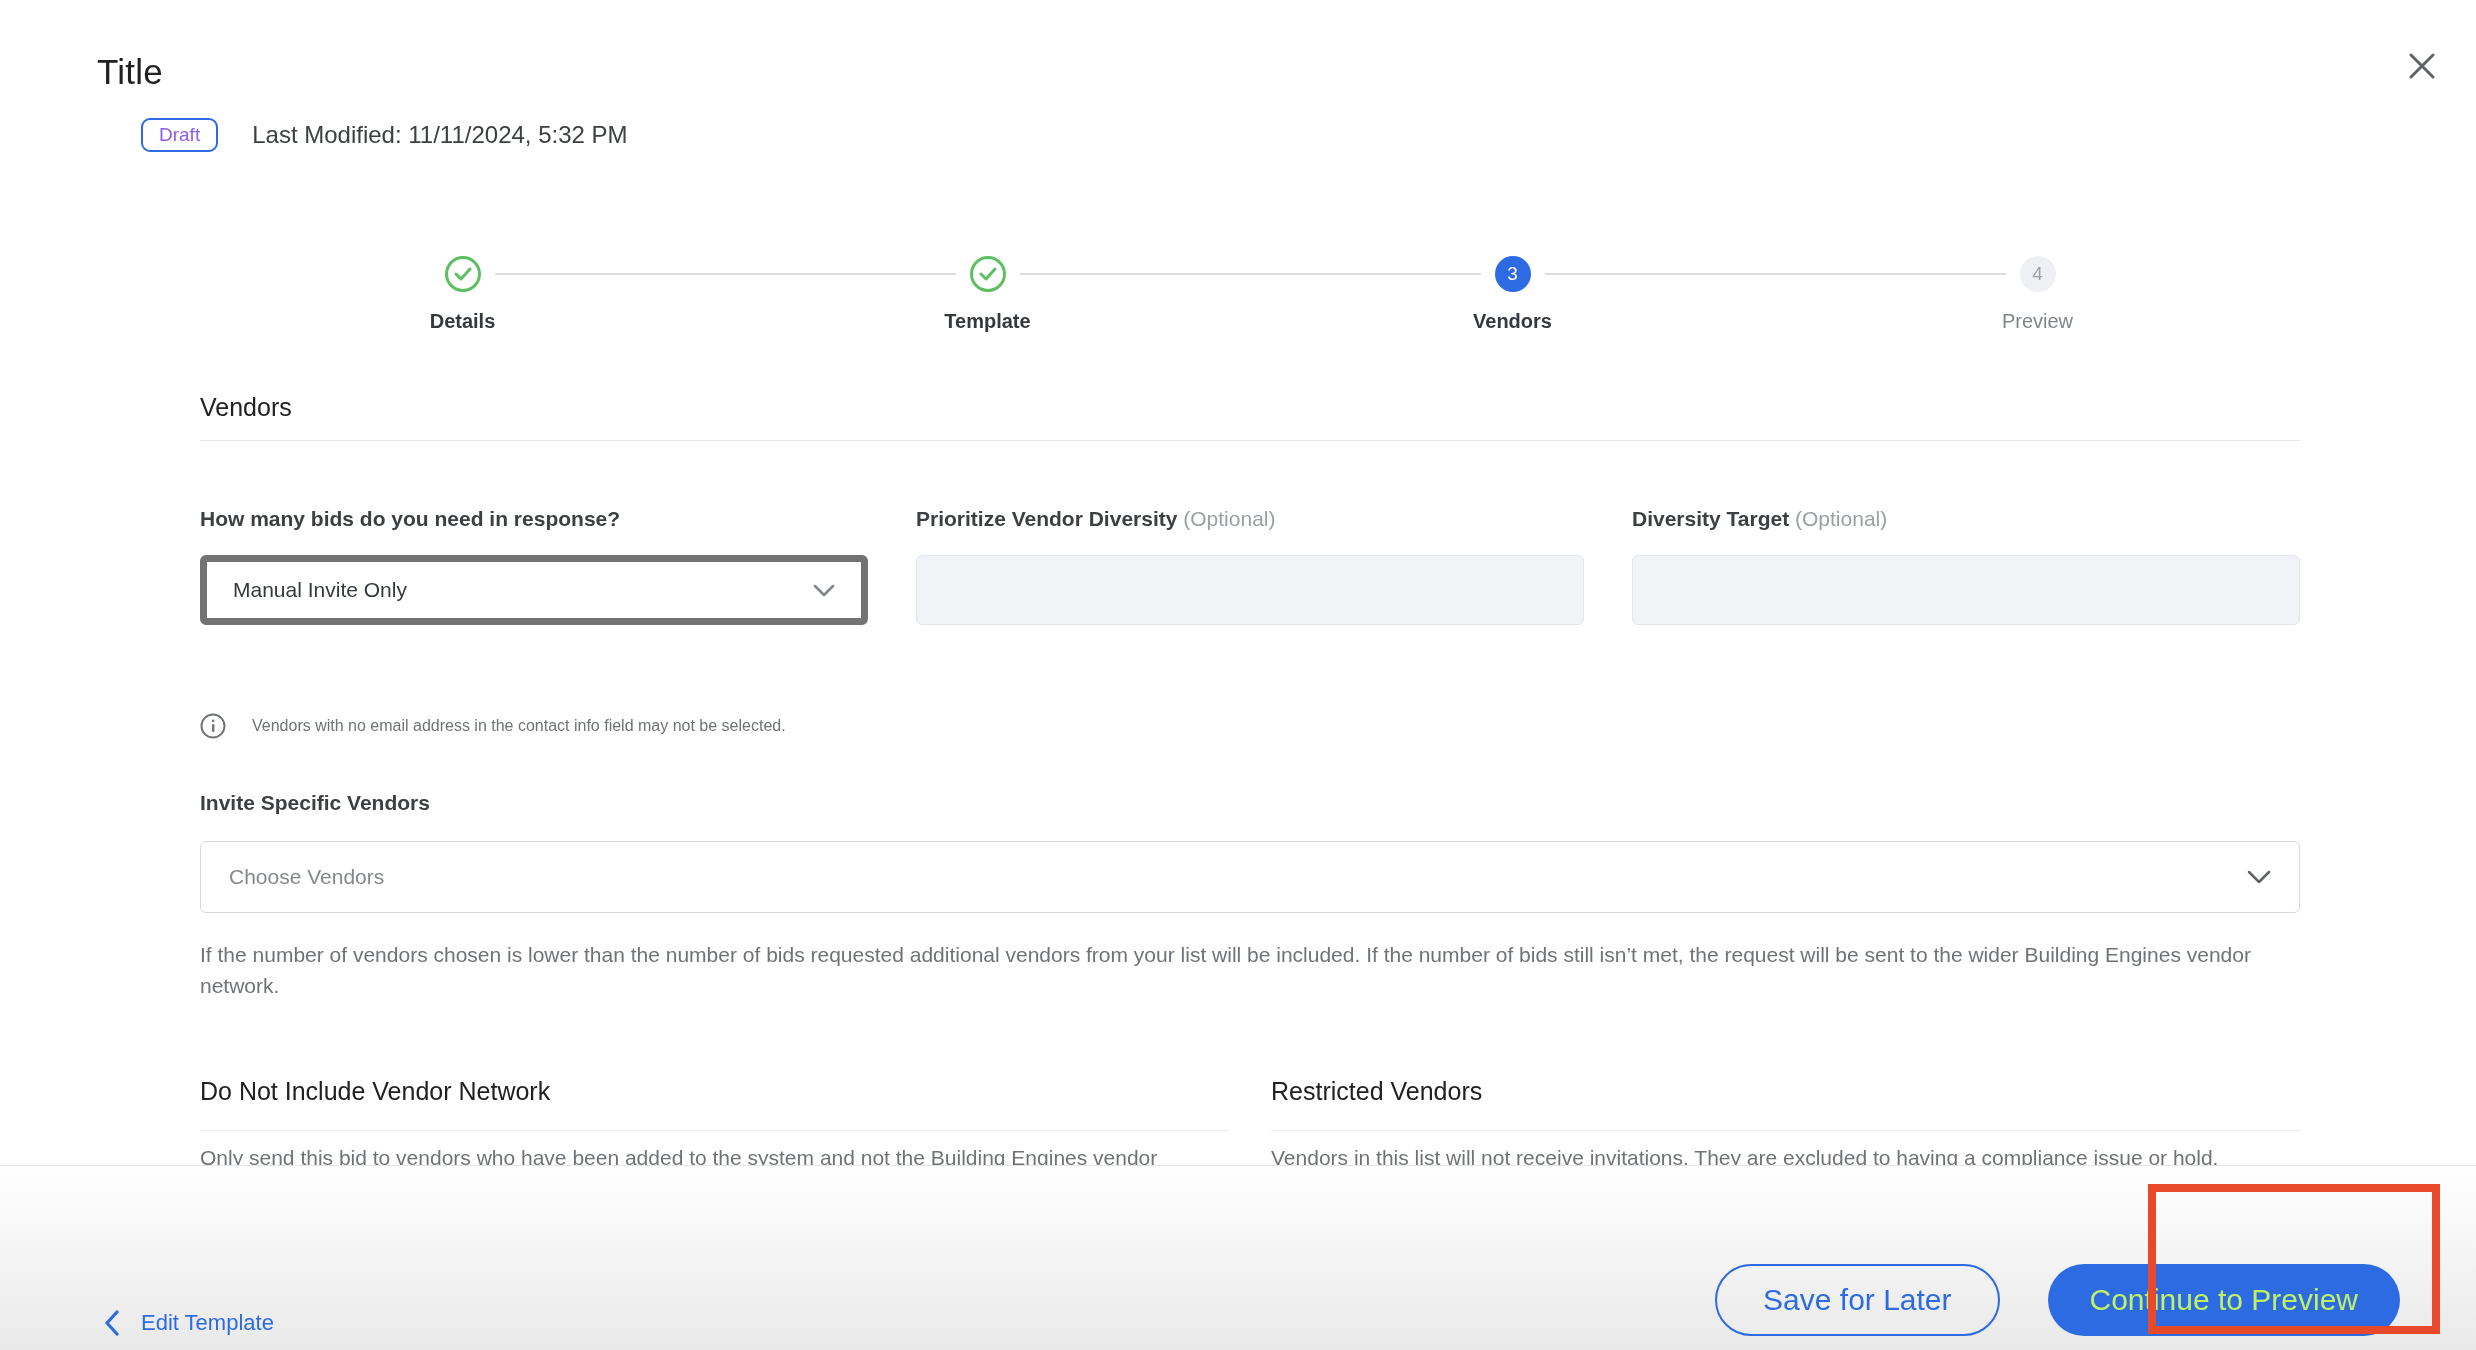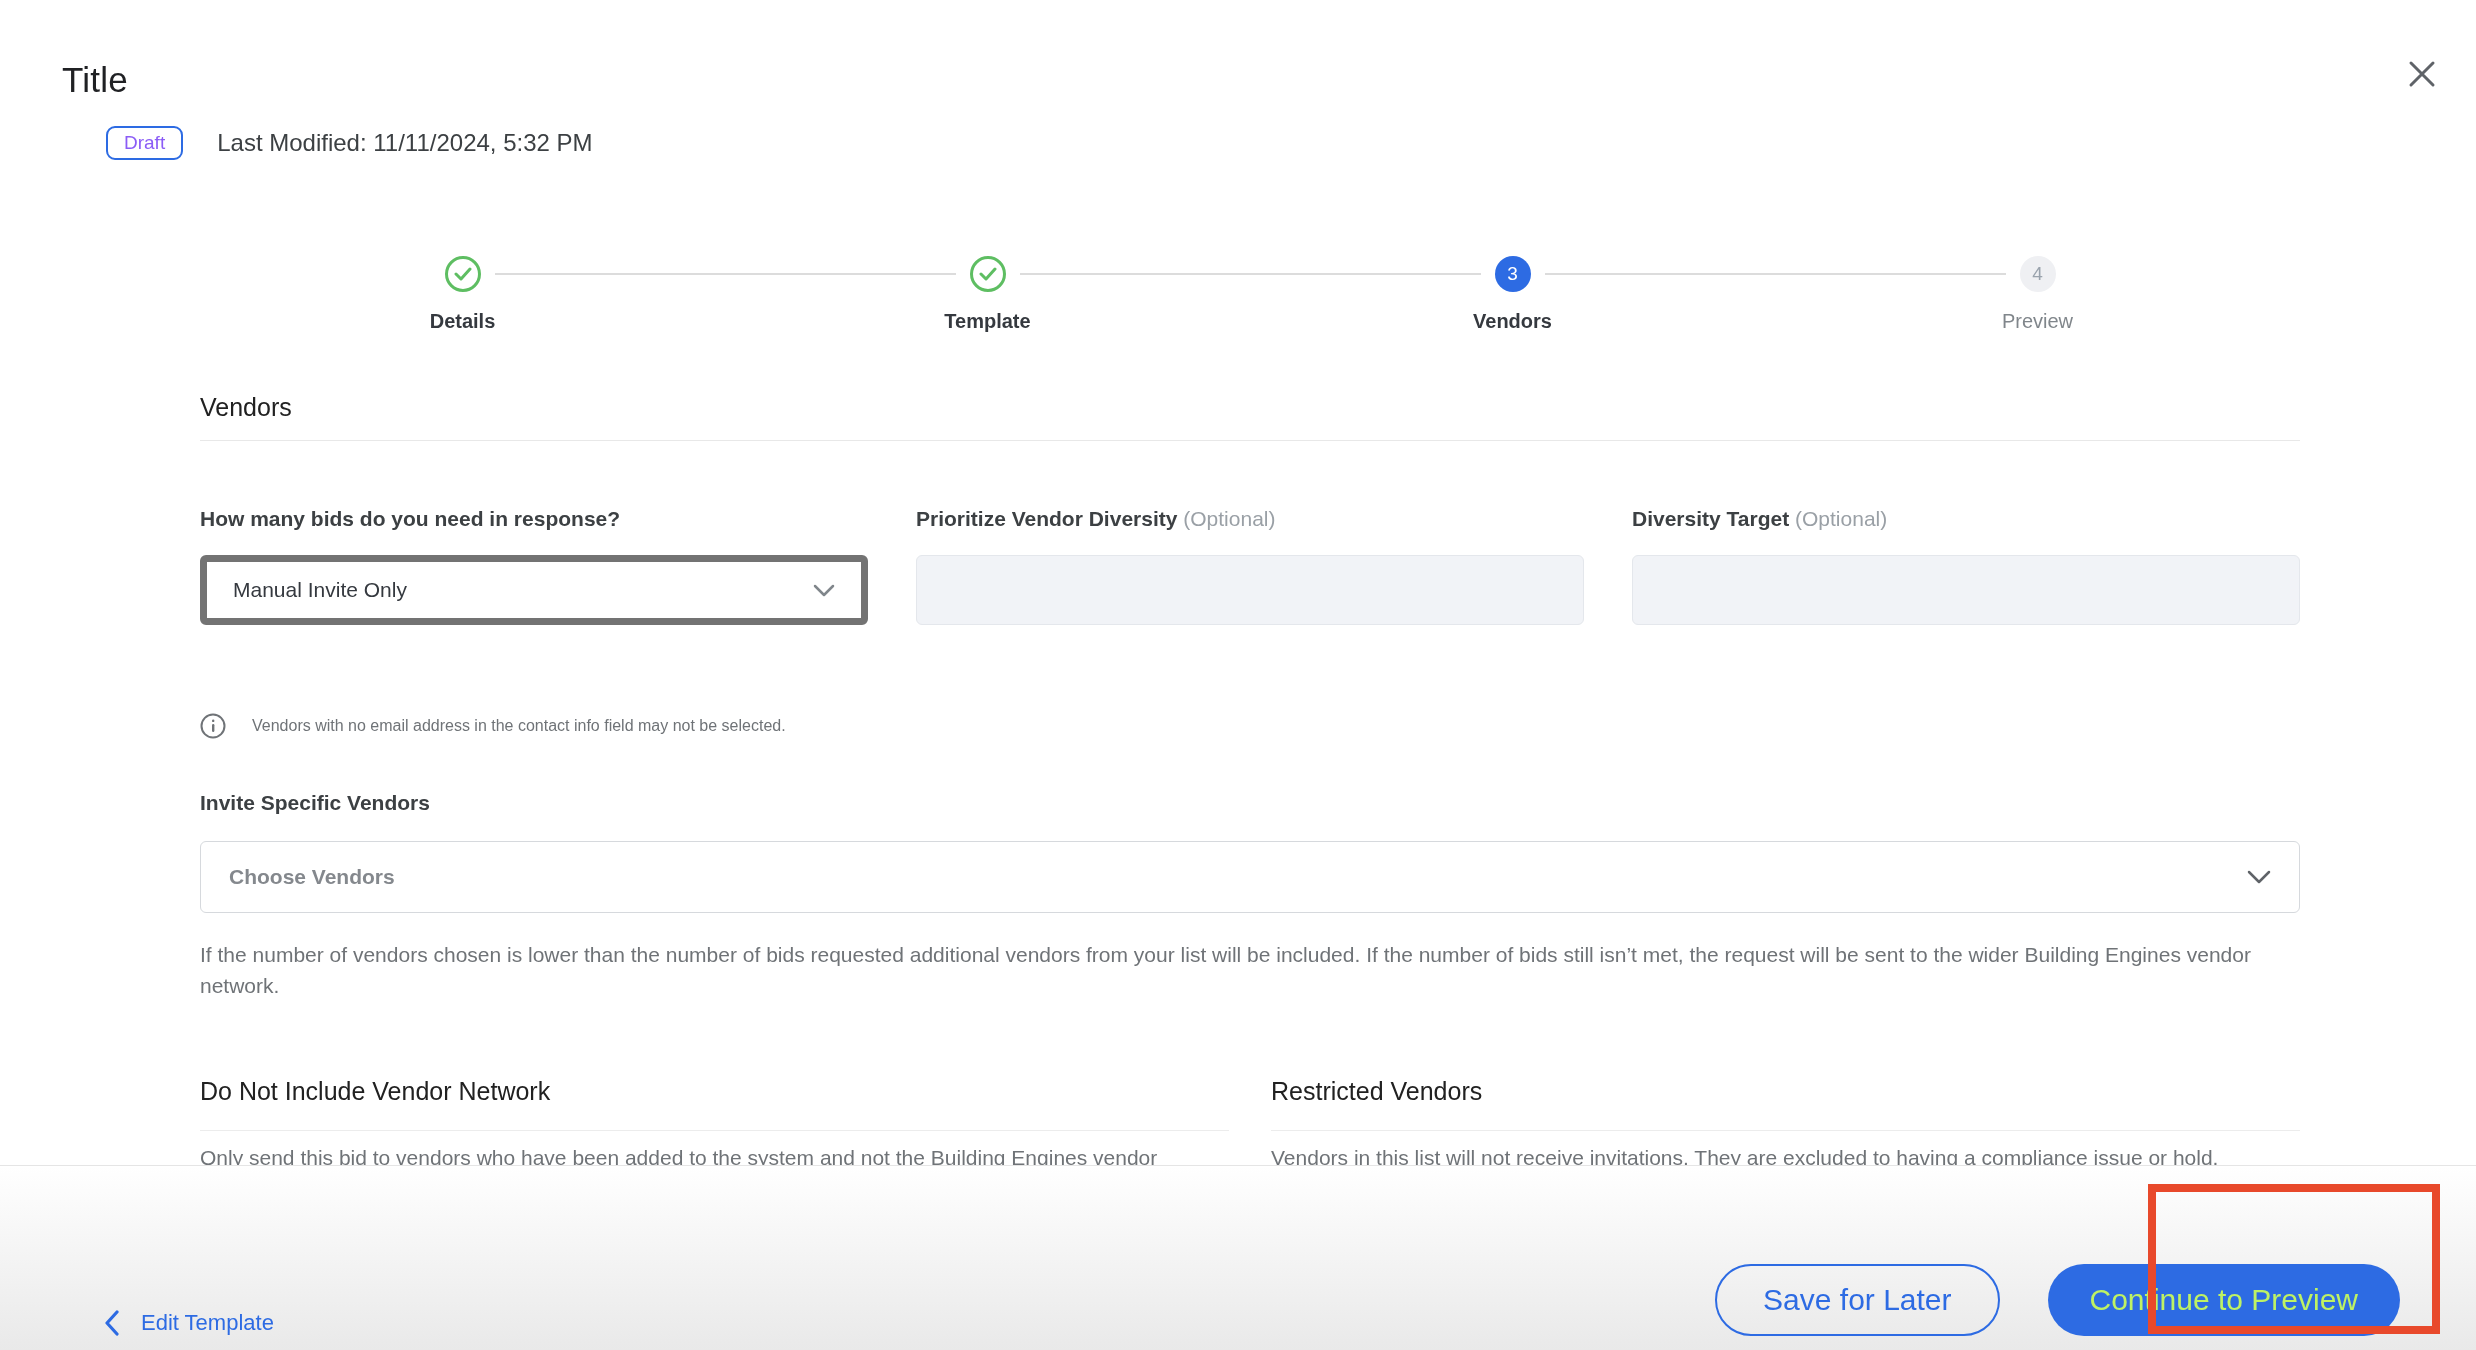--- a/index.html
+++ b/index.html
@@ -6,22 +6,22 @@
   html,body { width:2476px; height:1350px; }
   body {
     font-family:"Liberation Sans", sans-serif;
     background:#ffffff; color:#3c4043;
     position:relative; overflow:hidden;
   }
   .page { position:absolute; inset:0; background:#fff; }
 
   
   .header {
-    position:absolute; top:16px; left:0; right:0; height:190px;
-    border-bottom:1px solid #e9e9e9; background:#fff; padding:44px 64px 0 62px;
+    position:absolute; top:8px; left:0; right:0; height:190px;
+    border-bottom:1px solid #e9e9e9; background:#fff; padding:44px 64px 0 97px;
   }
   .page-title { font-size:35px; font-weight:500; color:#202124; letter-spacing:0.2px; }
   .header-meta { display:flex; align-items:center; margin-top:26px; gap:34px; }
   .status-badge {
     display:inline-flex; align-items:center; justify-content:center;
     border:2px solid #2d6be3; color:#8b5cf6; border-radius:9px;
     font-size:19px; padding:5px 16px 6px; line-height:1; font-weight:400;margin-left:44px;
   }
   .last-modified { font-size:24px; color:#3c4043; }
   .close-btn {
@@ -78,21 +78,21 @@
   }
 
   
   .info-note { display:flex; align-items:center; gap:26px; margin-top:88px; color:#6f7377; font-size:16px; }
 
   
   .invite-label { margin-top:52px; font-size:21px; font-weight:700; color:#3c4043; }
   .select-wide {
     margin-top:26px; height:72px; border:1px solid #d6d9dd; border-radius:6px;
     display:flex; align-items:center; justify-content:space-between;
-    padding:0 28px; cursor:pointer; background:#fff;font-weight:bold;
+    padding:0 28px; cursor:pointer; background:#fff;
   }
   .placeholder { font-size:21px; color:#84888d; }
   .helper-text { margin-top:26px; font-size:21px; line-height:31px; color:#6f7377; }
 
   
   .two-col { display:flex; gap:42px; margin-top:76px; }
   .col { flex:1; }
   .col-title { font-size:25px; color:#212121; font-weight:400; }
   .col-divider { height:1px; background:#ececec; margin-top:24px; }
   .col-note { margin-top:12px; font-size:21px; line-height:30px; color:#6f7377; }

